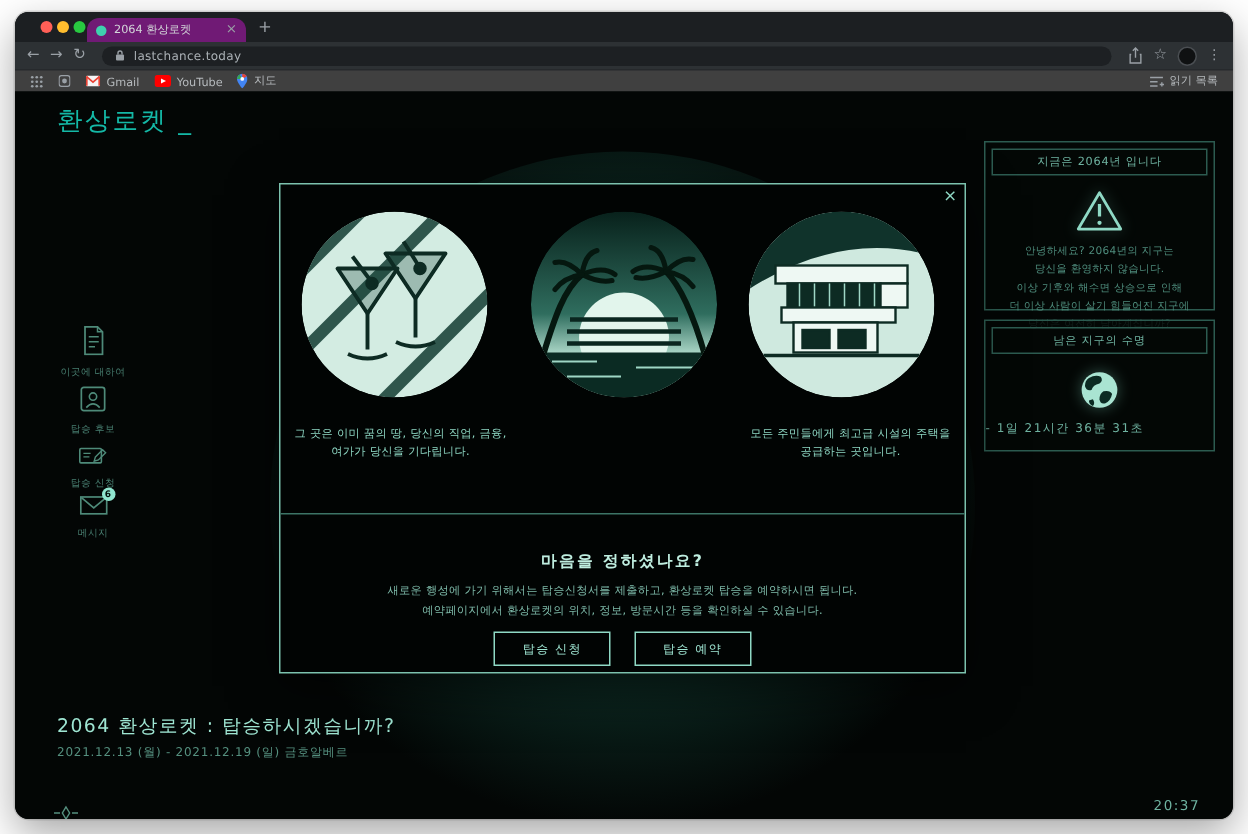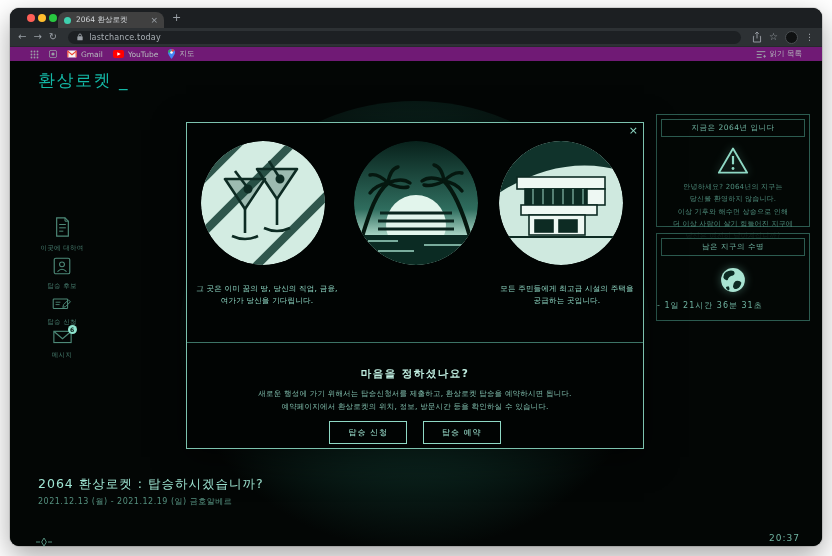--- a/index.html
+++ b/index.html
@@ -2,51 +2,51 @@
 <html><head>
 <meta charset="utf-8">
 <style>
   html,body{margin:0;padding:0;background:#ffffff;width:832px;height:556px;overflow:hidden;
     font-family:"DejaVu Sans",sans-serif;-webkit-font-smoothing:antialiased;}
   .window{position:absolute;left:10px;top:8px;width:812px;height:538px;border-radius:9px;
     overflow:hidden;background:#030605;box-shadow:0 10px 28px rgba(0,0,0,.35),0 0 0 1px rgba(0,0,0,.12);}
   
   .tabstrip{height:20px;background:#1c1f22;position:relative;}
   .light{position:absolute;top:6px;width:8px;height:8px;border-radius:50%;}
-  .tab{position:absolute;left:48px;top:4px;width:106px;height:16px;background:#404040;
+  .tab{position:absolute;left:48px;top:4px;width:106px;height:16px;background:#701a75;
     border-radius:8px 8px 0 0;display:flex;align-items:center;padding:0 6px;box-sizing:border-box;}
   .tab .fav{width:7px;height:7px;border-radius:50%;background:#3fd0ae;margin-right:5px;flex:none;}
   .tab .t{font-size:7.5px;color:#d3d6d9;white-space:nowrap;overflow:hidden;flex:1;}
   .tab .x{font-size:9px;color:#9aa0a6;margin-left:4px;line-height:1;}
   .newtab{position:absolute;left:162px;top:3px;font-size:11px;color:#9aa0a6;}
   .toolbar{height:18px;background:#2d3134;display:flex;align-items:center;padding:0 8px;gap:7px;}
   .navbtn{font-size:10px;color:#9aa0a6;line-height:1;}
   .urlpill{flex:1;height:13px;background:#1d2023;border-radius:7px;display:flex;align-items:center;
     padding:0 8px;gap:5px;margin:0 4px;}
   .urlpill .u{font-size:8px;color:#aab0b5;letter-spacing:.2px;}
   .tool-ic{display:flex;align-items:center;}
   .avatar{width:11px;height:11px;border-radius:50%;background:#0f1112;border:1px solid #4a4e52;}
   .kebab{font-size:9px;color:#9aa0a6;}
-  .bookmarks{height:14px;background:#701a75;display:flex;align-items:center;padding:0 20px;gap:10px;
+  .bookmarks{height:14px;background:#404040;display:flex;align-items:center;padding:0 10px;gap:10px;
     border-top:1px solid #26292c;}
   .bm{display:flex;align-items:center;gap:4px;font-size:7.5px;color:#b6babd;}
   .bm-spacer{flex:1;}
   
   .content{position:relative;height:486px;background:#030605;}
   .planet{position:absolute;left:170px;top:40px;width:470px;height:470px;border-radius:50%;z-index:0;
     background:radial-gradient(circle at 50% 42%, #17483d 0%, #0e2f27 36%, rgba(5,12,9,0) 70%);}
   .site-title{position:absolute;left:28px;top:8px;font-size:17px;letter-spacing:1.5px;color:#14b8a6;z-index:1;}
   
   .side-item{position:absolute;left:18px;width:68px;text-align:center;color:#4e8a79;z-index:1;}
   .side-item .lbl{display:block;font-size:6.5px;color:#477d6f;margin-top:3px;letter-spacing:.3px;}
   .badge{position:absolute;right:14px;top:-4px;width:9px;height:9px;border-radius:50%;background:#8fe5cf;
     color:#04110d;font-size:6px;line-height:9px;text-align:center;font-weight:bold;}
   
   .panel{position:absolute;left:646px;width:154px;border:1px solid #2c5b50;box-sizing:border-box;
-    background:rgba(3,8,6,.85);z-index:1;margin-top:20px;}
+    background:rgba(3,8,6,.85);z-index:1;}
   .panel .hd{margin:4px 4px 0;border:1px solid #2c5b50;text-align:center;font-size:7.5px;
     color:#6fb3a1;padding:3px 0;letter-spacing:.5px;}
   .panel .lines{font-size:7px;line-height:1.75;color:#4e8c7c;text-align:center;letter-spacing:.2px;}
   .cicon{display:block;margin:9px auto 5px;filter:drop-shadow(0 0 5px rgba(140,230,205,.35));}
   .count{font-size:8px;color:#6fb3a1;text-align:left;letter-spacing:1px;margin-top:4px;}
   
   .modal{position:absolute;left:176px;top:61px;width:458px;height:327px;background:#010403;
     border:1px solid #7cc2ae;box-sizing:border-box;z-index:2;box-shadow:0 8px 30px rgba(0,0,0,.6);}
   .modal .close{position:absolute;right:5px;top:2px;font-size:11px;color:#8fd9c5;line-height:1;}
   .circle{position:absolute;top:18px;width:124px;height:124px;border-radius:50%;overflow:hidden;}

